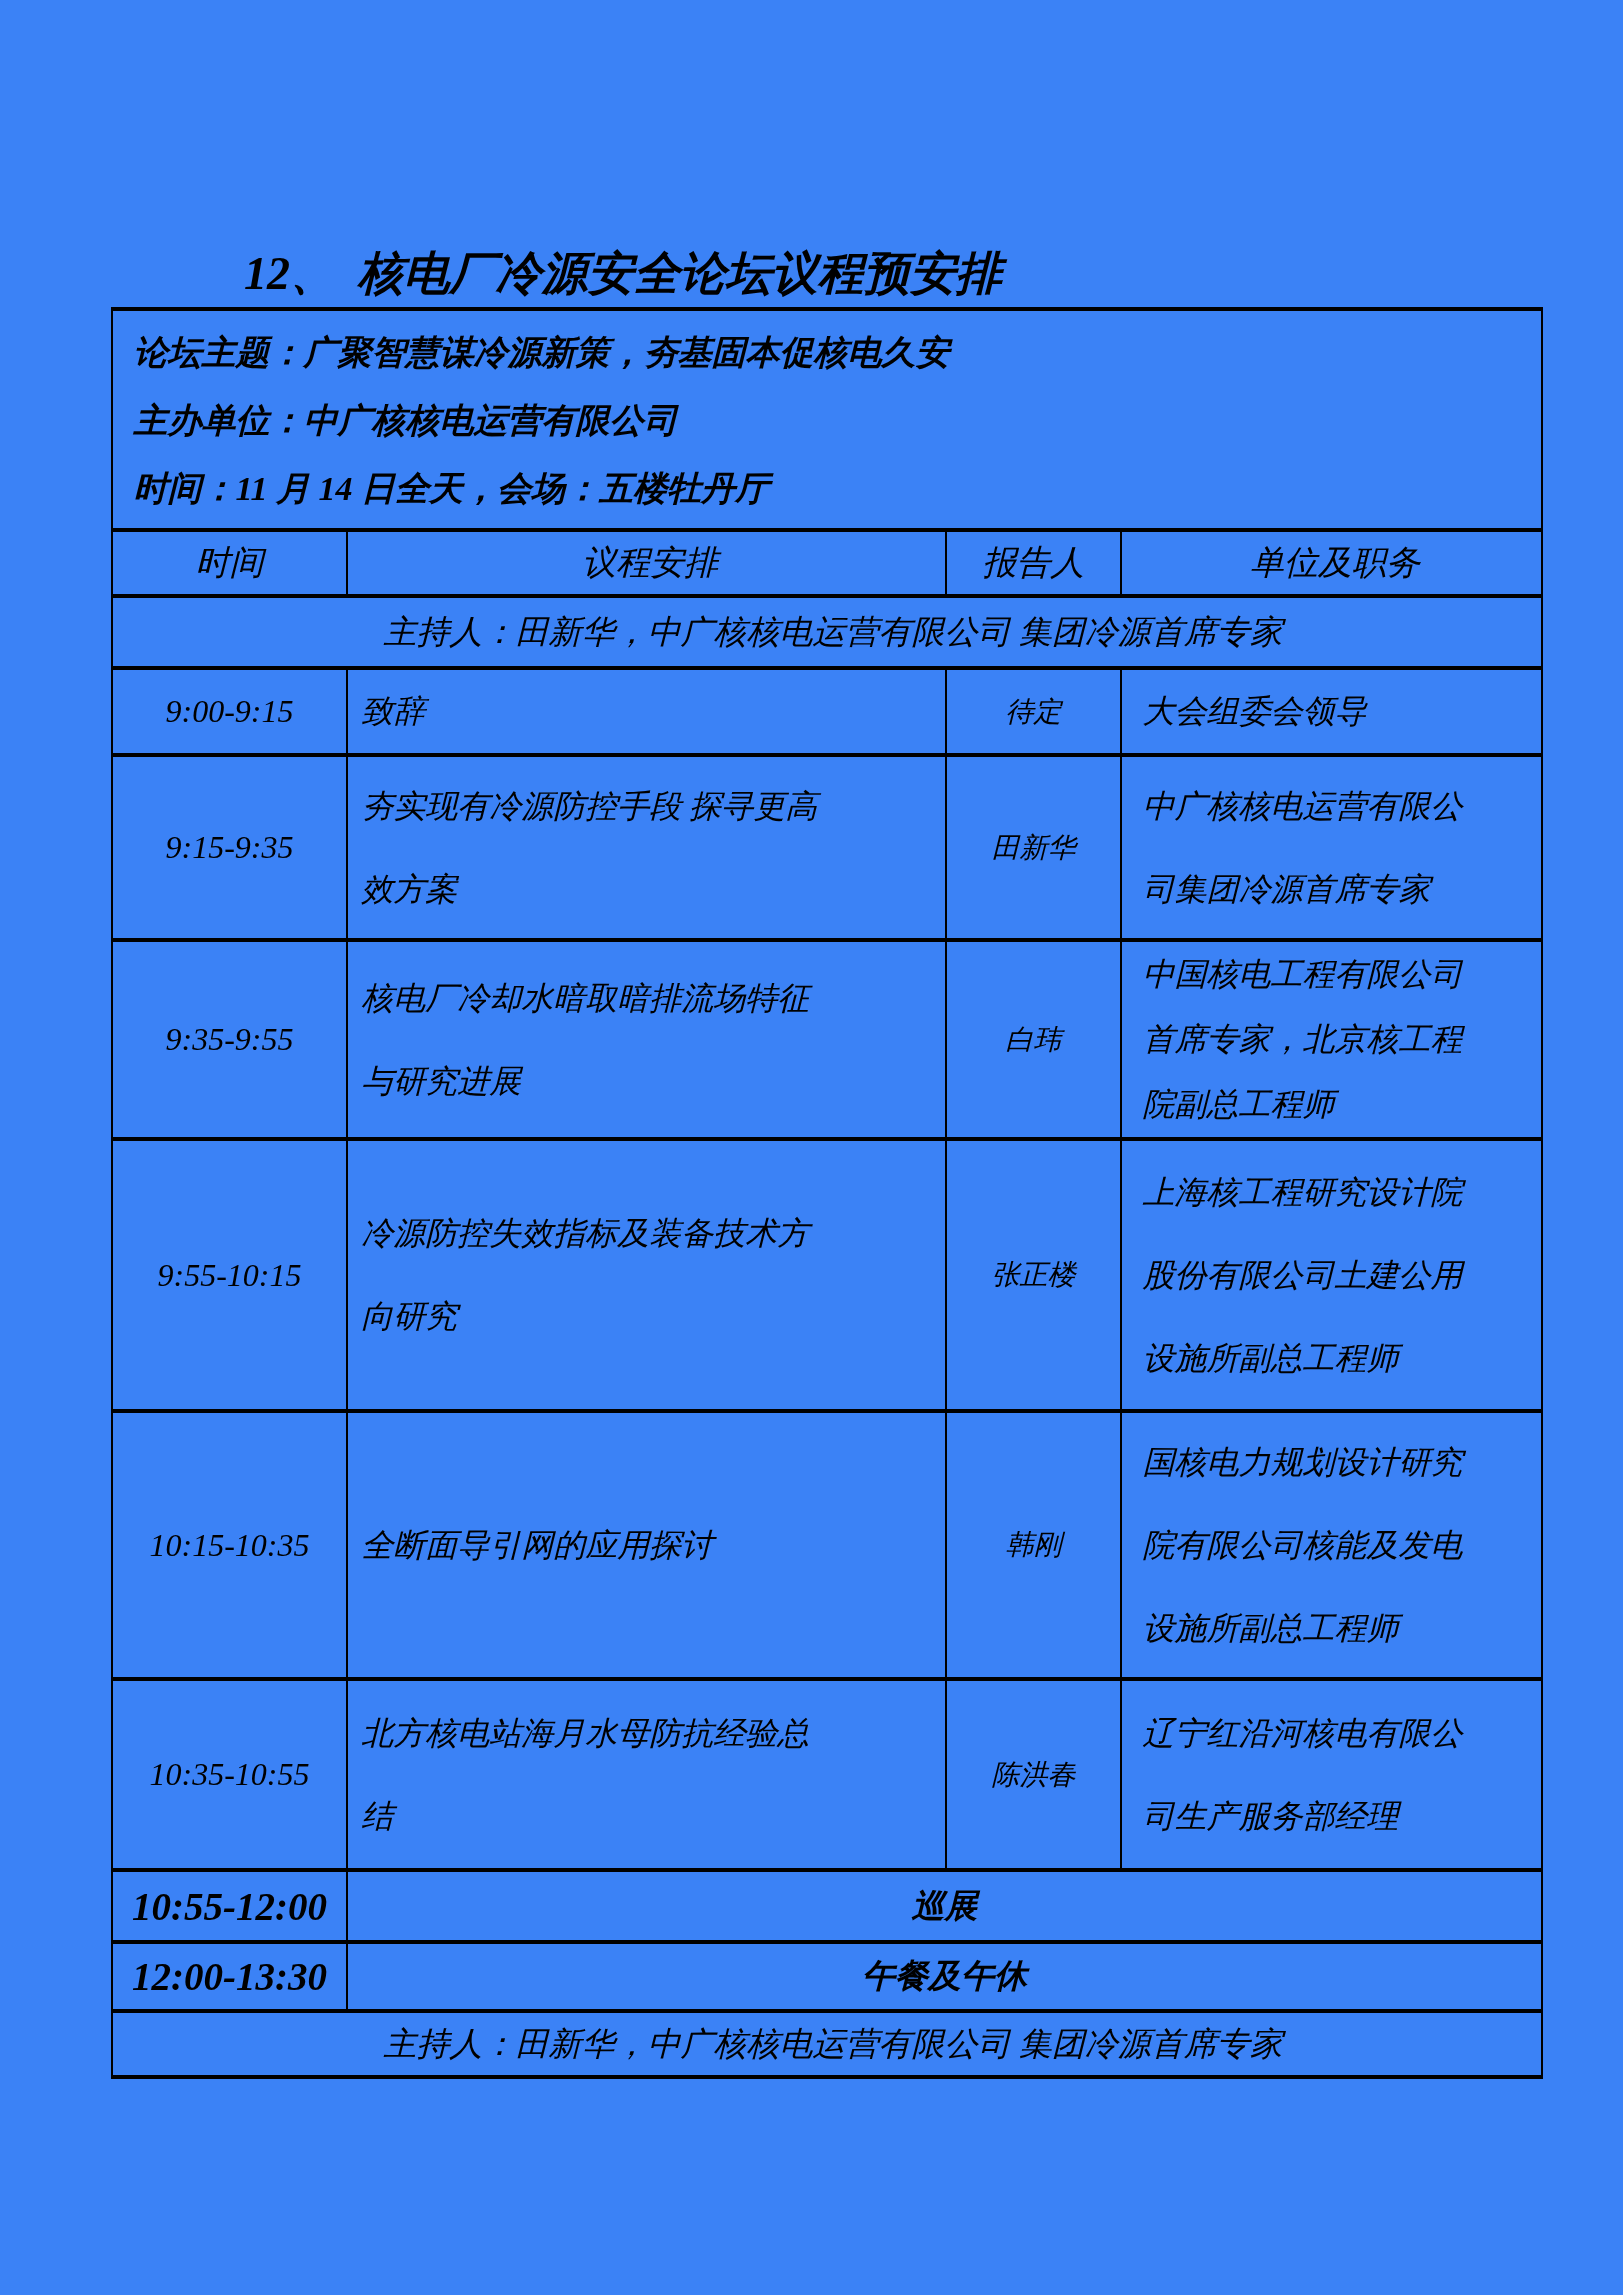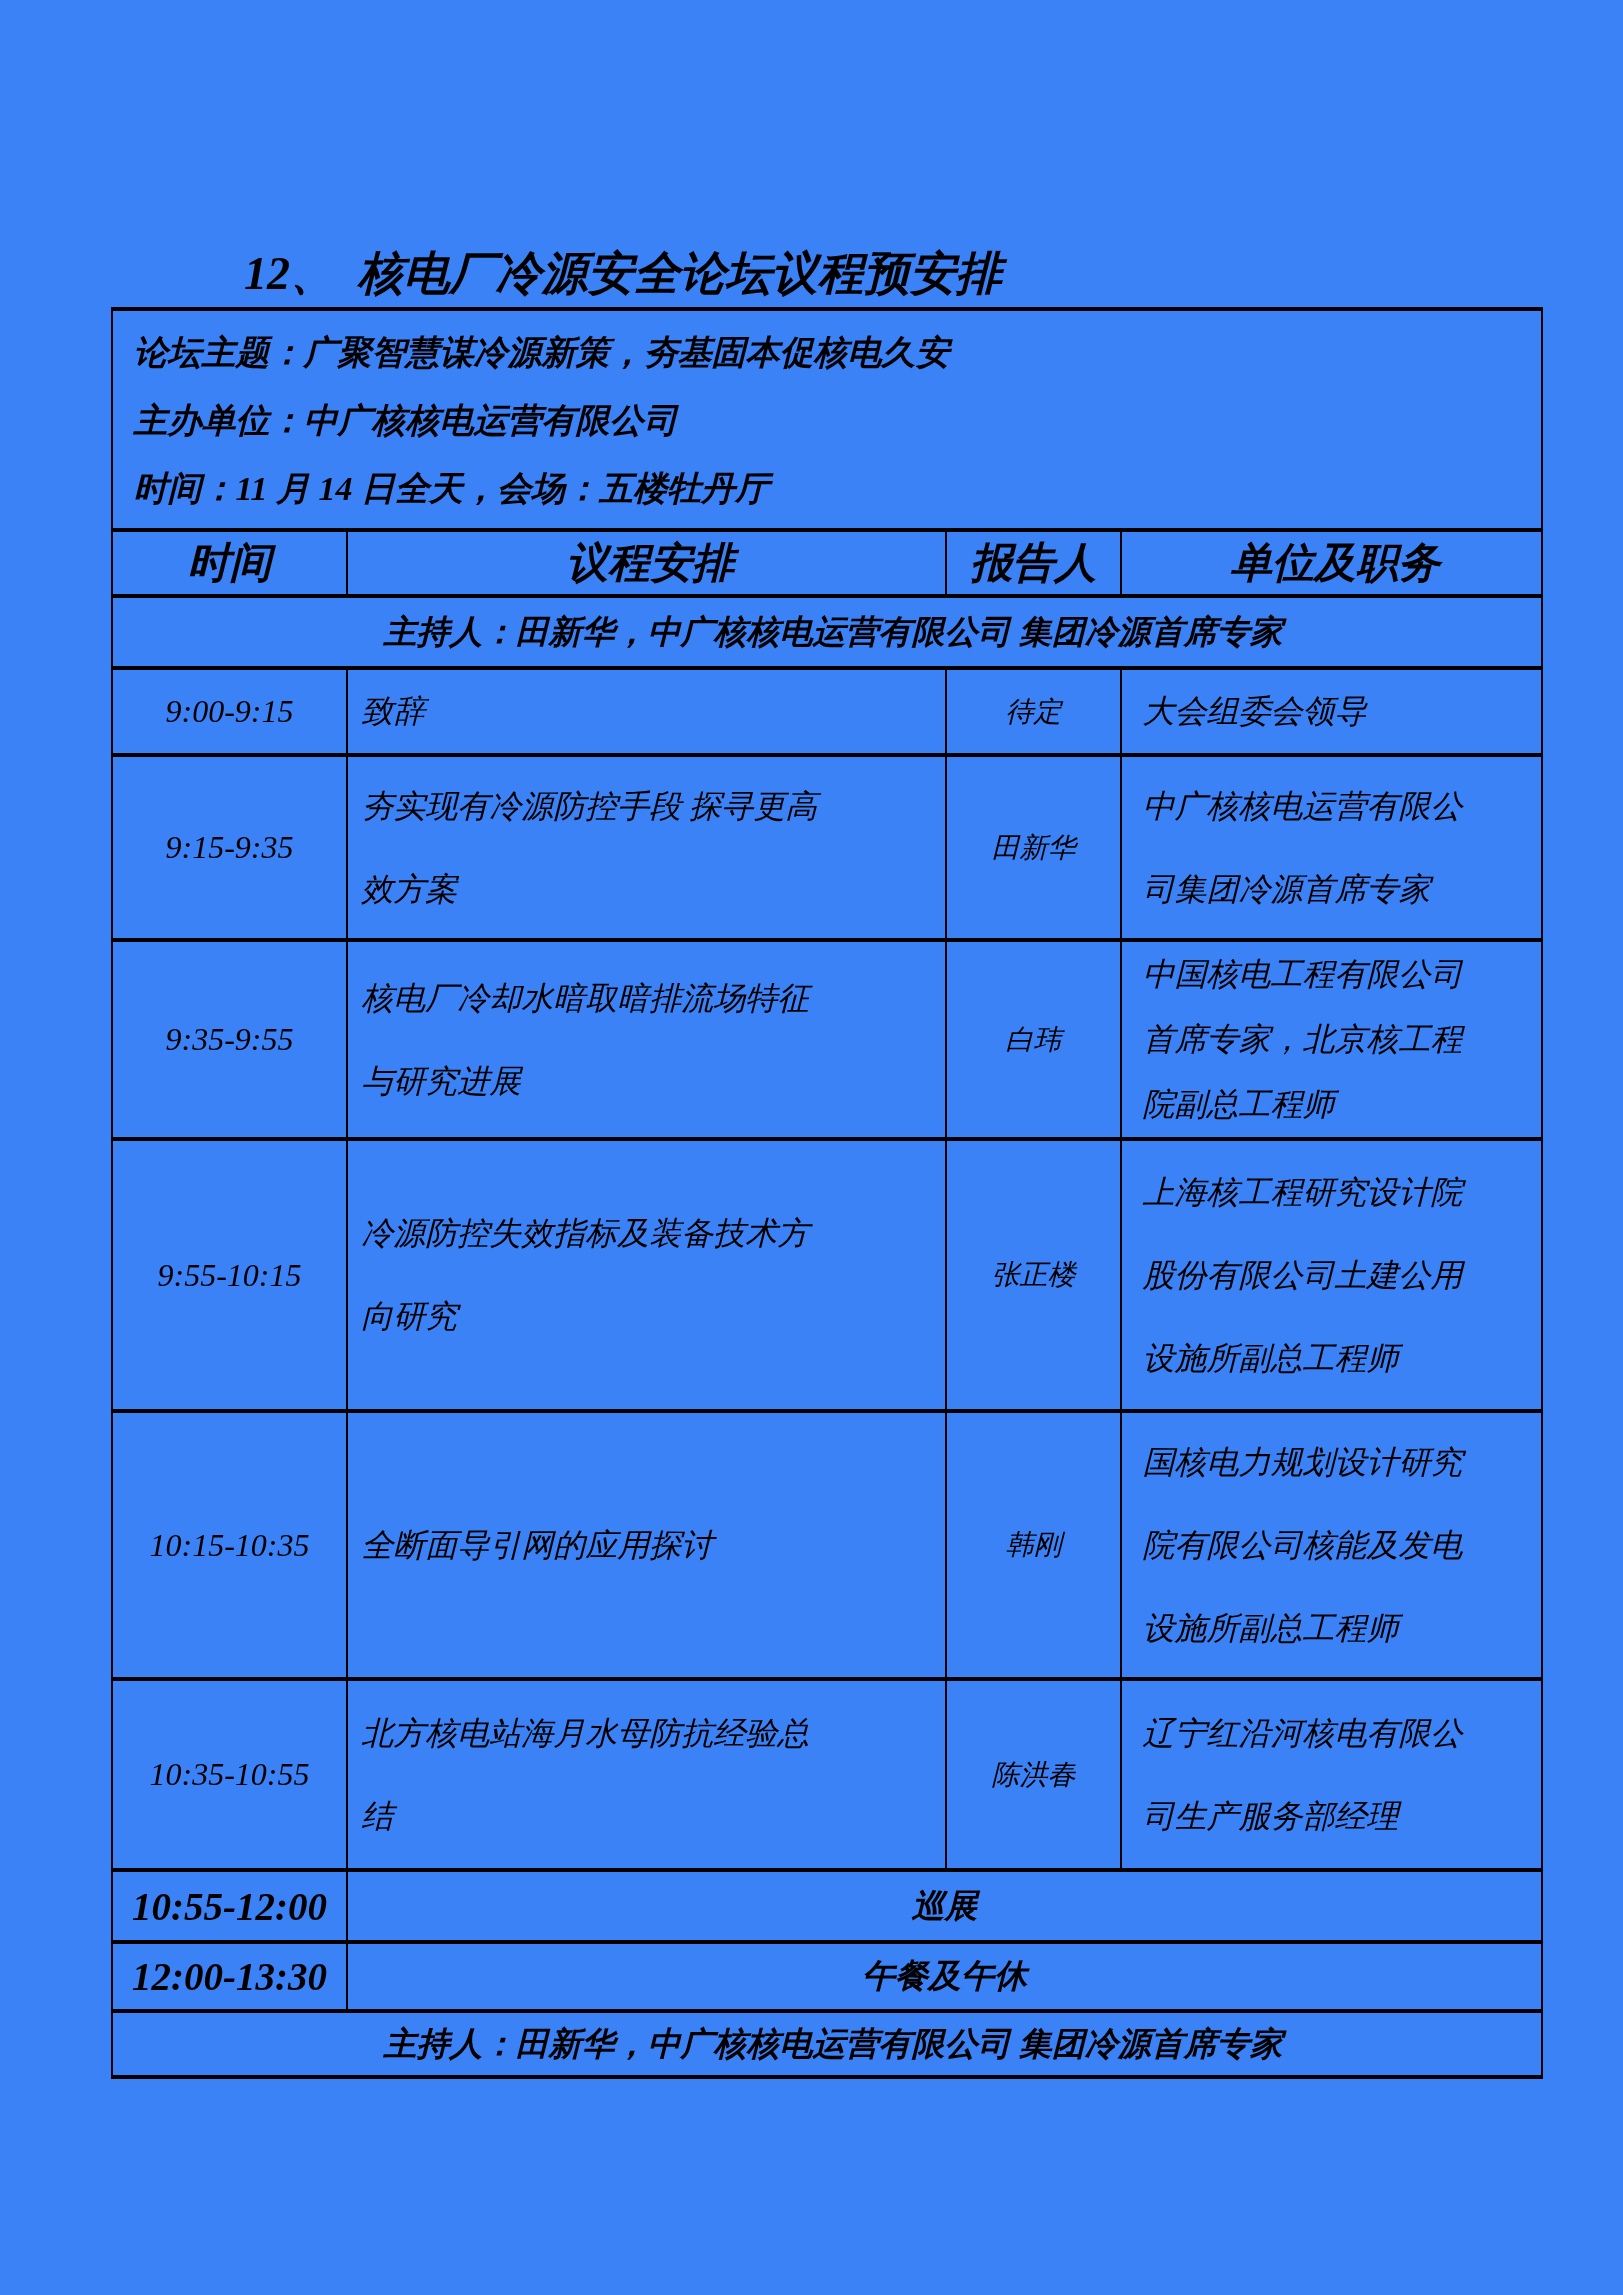--- a/index.html
+++ b/index.html
@@ -56,28 +56,28 @@
   tr.r-mod2     { height: 66px; }
 
   .info-cell {
     font-weight: bold;
     font-size: 34px;
     line-height: 68px;
     padding: 8.2px 10.2px 5.1px 20.4px;
     white-space: pre-line;
   }
   .header-cell {
-    font-weight: bold;
-    font-size: 42px;
+    font-weight: normal;
+    font-size: 34px;
   }
   .header-cell.c-time, .header-cell.c-presenter { text-align: center; }
   .header-cell.c-agenda, .header-cell.c-unit { text-align: center; padding-left: 7px; }
 
   .moderator-cell {
-    font-weight: bold;
+    font-weight: normal;
     font-size: 33px;
     text-align: center;
     padding-left: 12px;
   }
 
   .time-cell {
     text-align: center;
     font-size: 32px;
     white-space: nowrap;
   }

